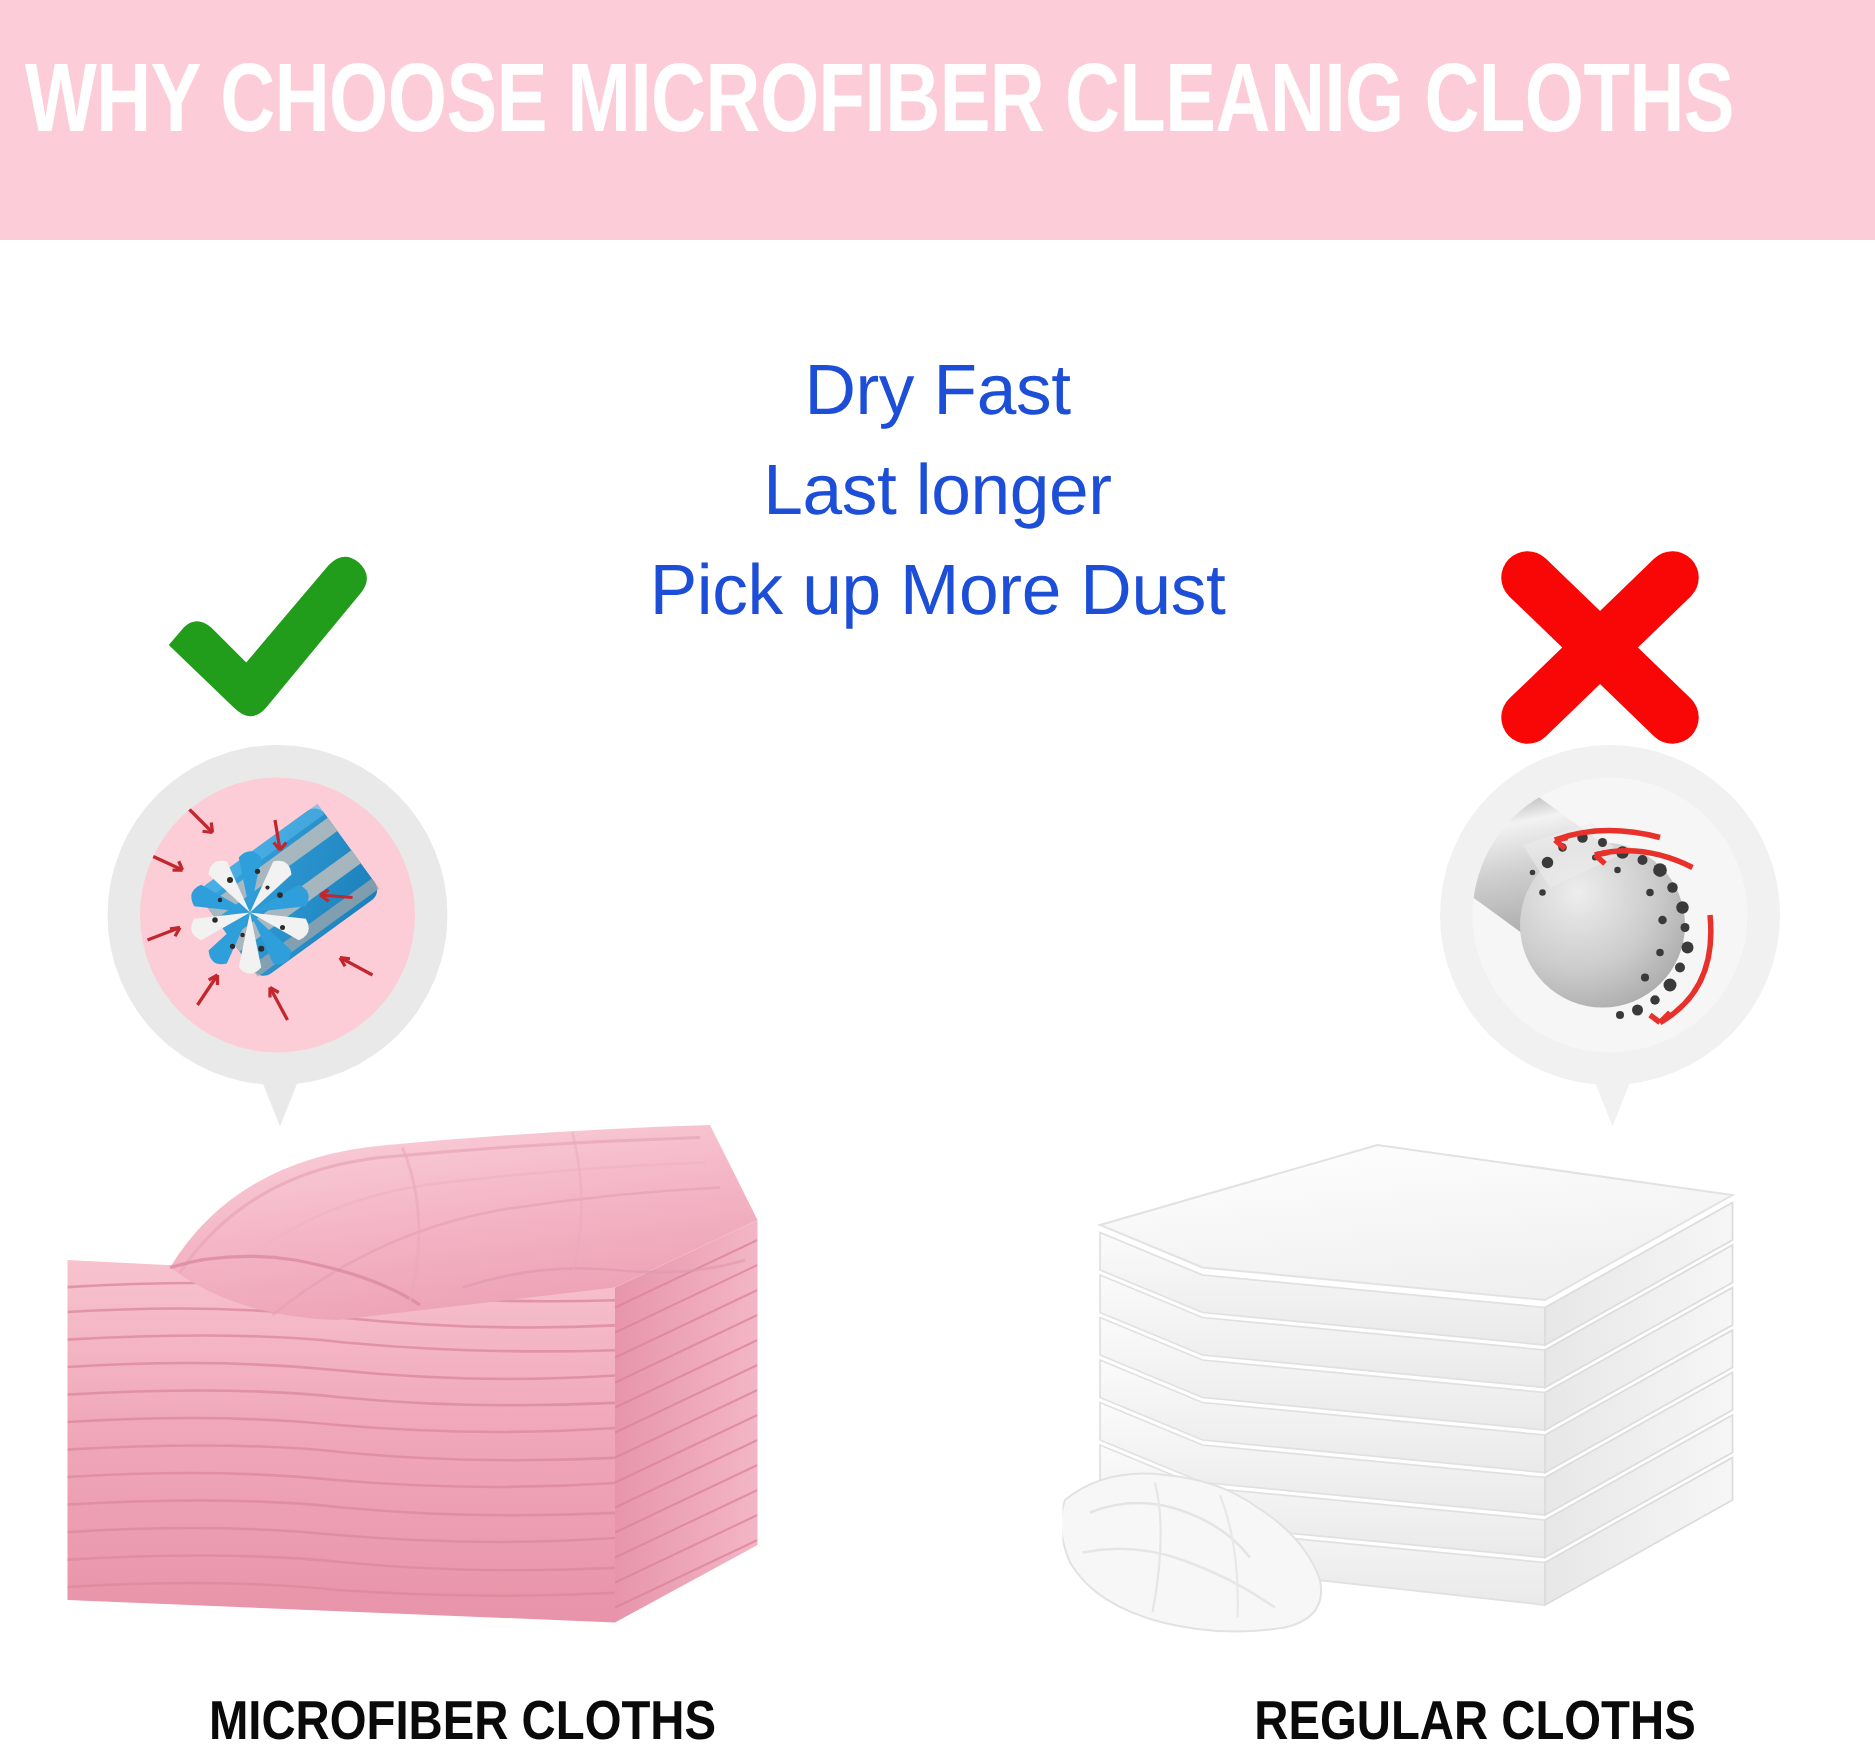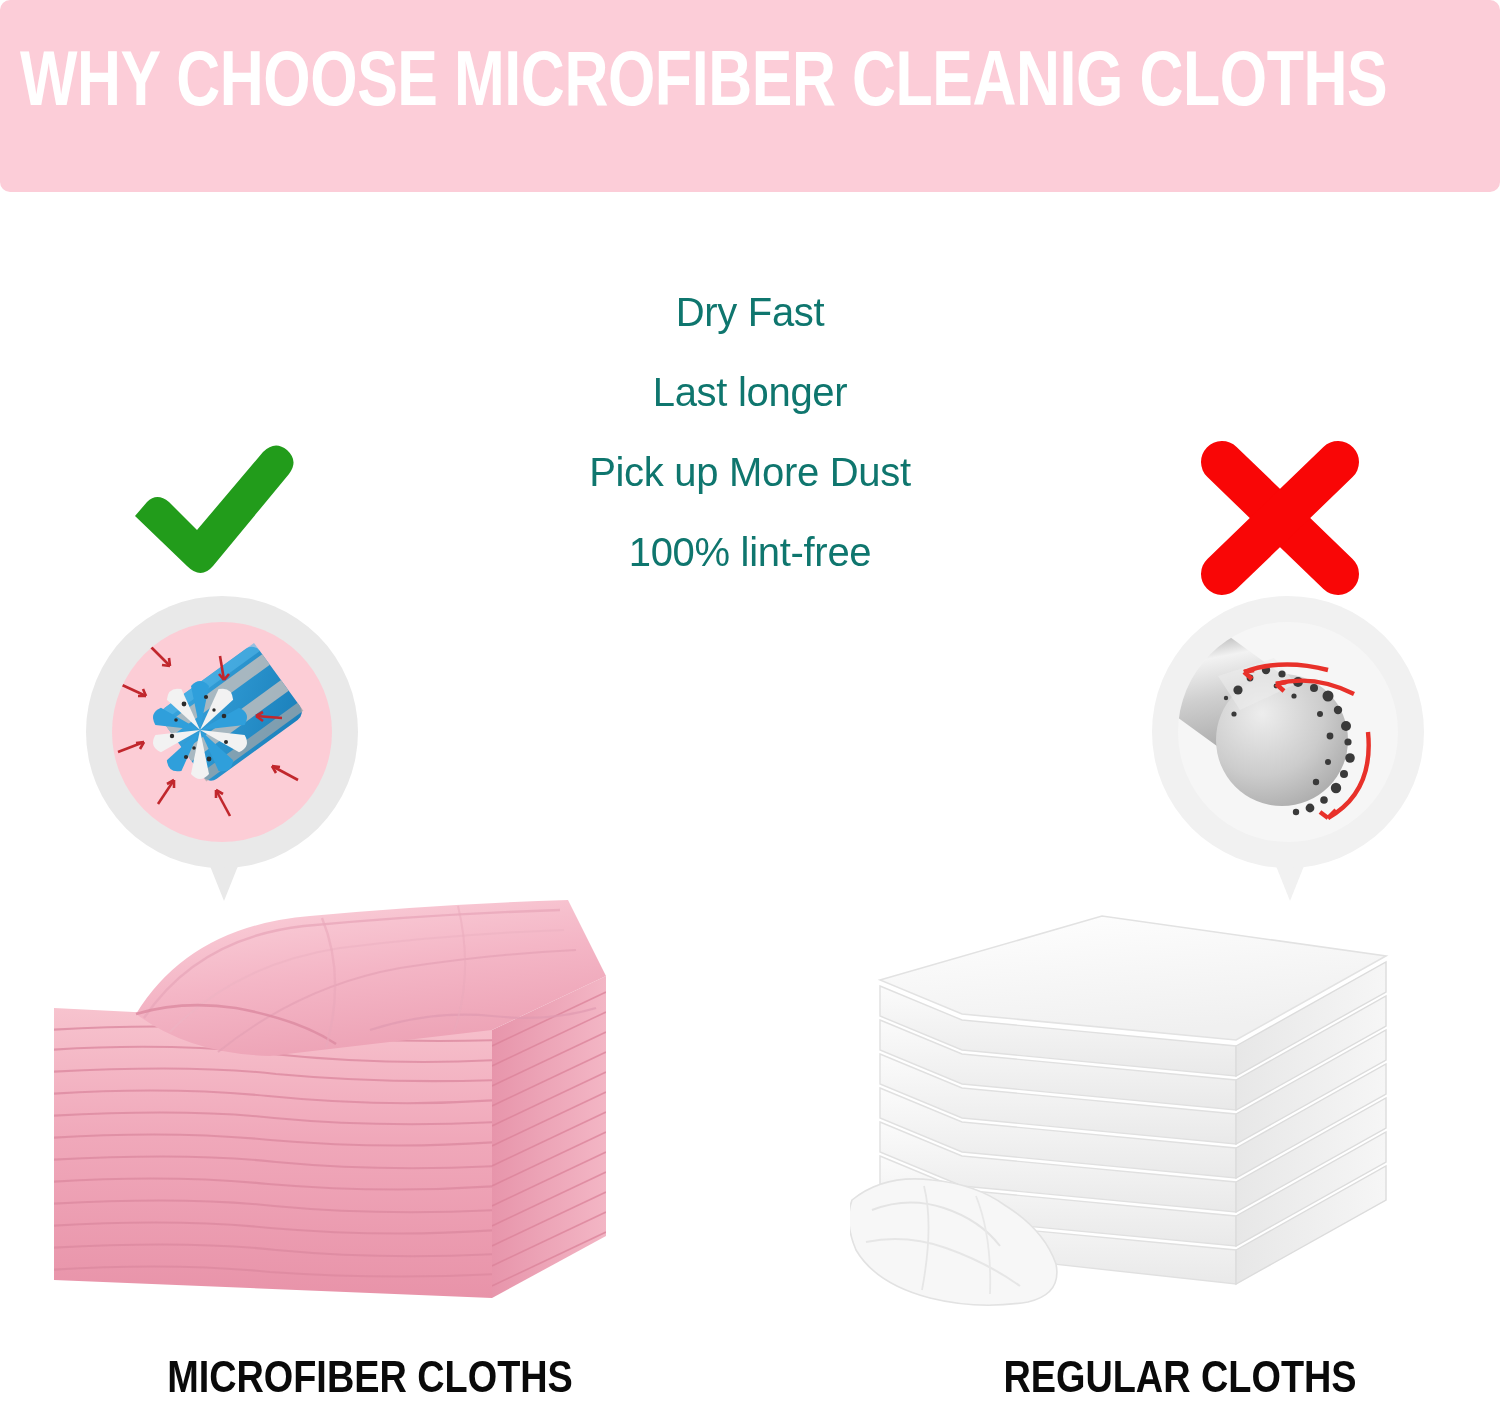--- a/index.html
+++ b/index.html
@@ -14,21 +14,20 @@
     overflow: hidden;
     font-family: "Liberation Sans", "DejaVu Sans", sans-serif;
   }
 
   
   #header-banner {
     position: absolute;
     left: 0; top: 0;
     width: 1500px; height: 192px;
     background: #fccdd8;
-    border-radius: 10px;
   }
   #header-title {
     position: absolute;
     left: 20px;
     top: 36px;
     width: 1460px;
     color: #ffffff;
     font-size: 78px;
     font-weight: bold;
     line-height: 84px;
@@ -41,23 +40,23 @@
 
   
   #feature-list {
     position: absolute;
     left: 380px;
     top: 272px;
     width: 740px;
     text-align: center;
   }
   .feature-line {
-    font-size: 40px;
+    font-size: 57px;
     line-height: 80px;
-    color: #0f766e;
+    color: #1d4ed8;
     font-weight: normal;
     white-space: nowrap;
     letter-spacing: -0.3px;
   }
 
   
   .callout {
     position: absolute;
     width: 320px;
   }
@@ -146,21 +145,20 @@
 <body>
 
 <div id="header-banner">
   <div id="header-title">WHY CHOOSE MICROFIBER CLEANIG CLOTHS</div>
 </div>
 
 <div id="feature-list">
   <div class="feature-line">Dry Fast</div>
   <div class="feature-line">Last longer</div>
   <div class="feature-line">Pick up More Dust</div>
-  <div class="feature-line">100% lint-free</div>
 </div>
 
 <div class="callout" id="callout-left">
 
   <svg id="check-icon" viewBox="0 0 200 160">
     <path d="M18 78 L30 64 Q40 54 52 64 L80 92 L146 14 Q158 2 170 12 Q182 23 172 36 L96 128 Q84 142 70 128 L18 78 Z" fill="#229c1b"></path>
   </svg>
 
   <div class="bubble" id="bubble-left">
     <div class="bubble-tail"></div>

